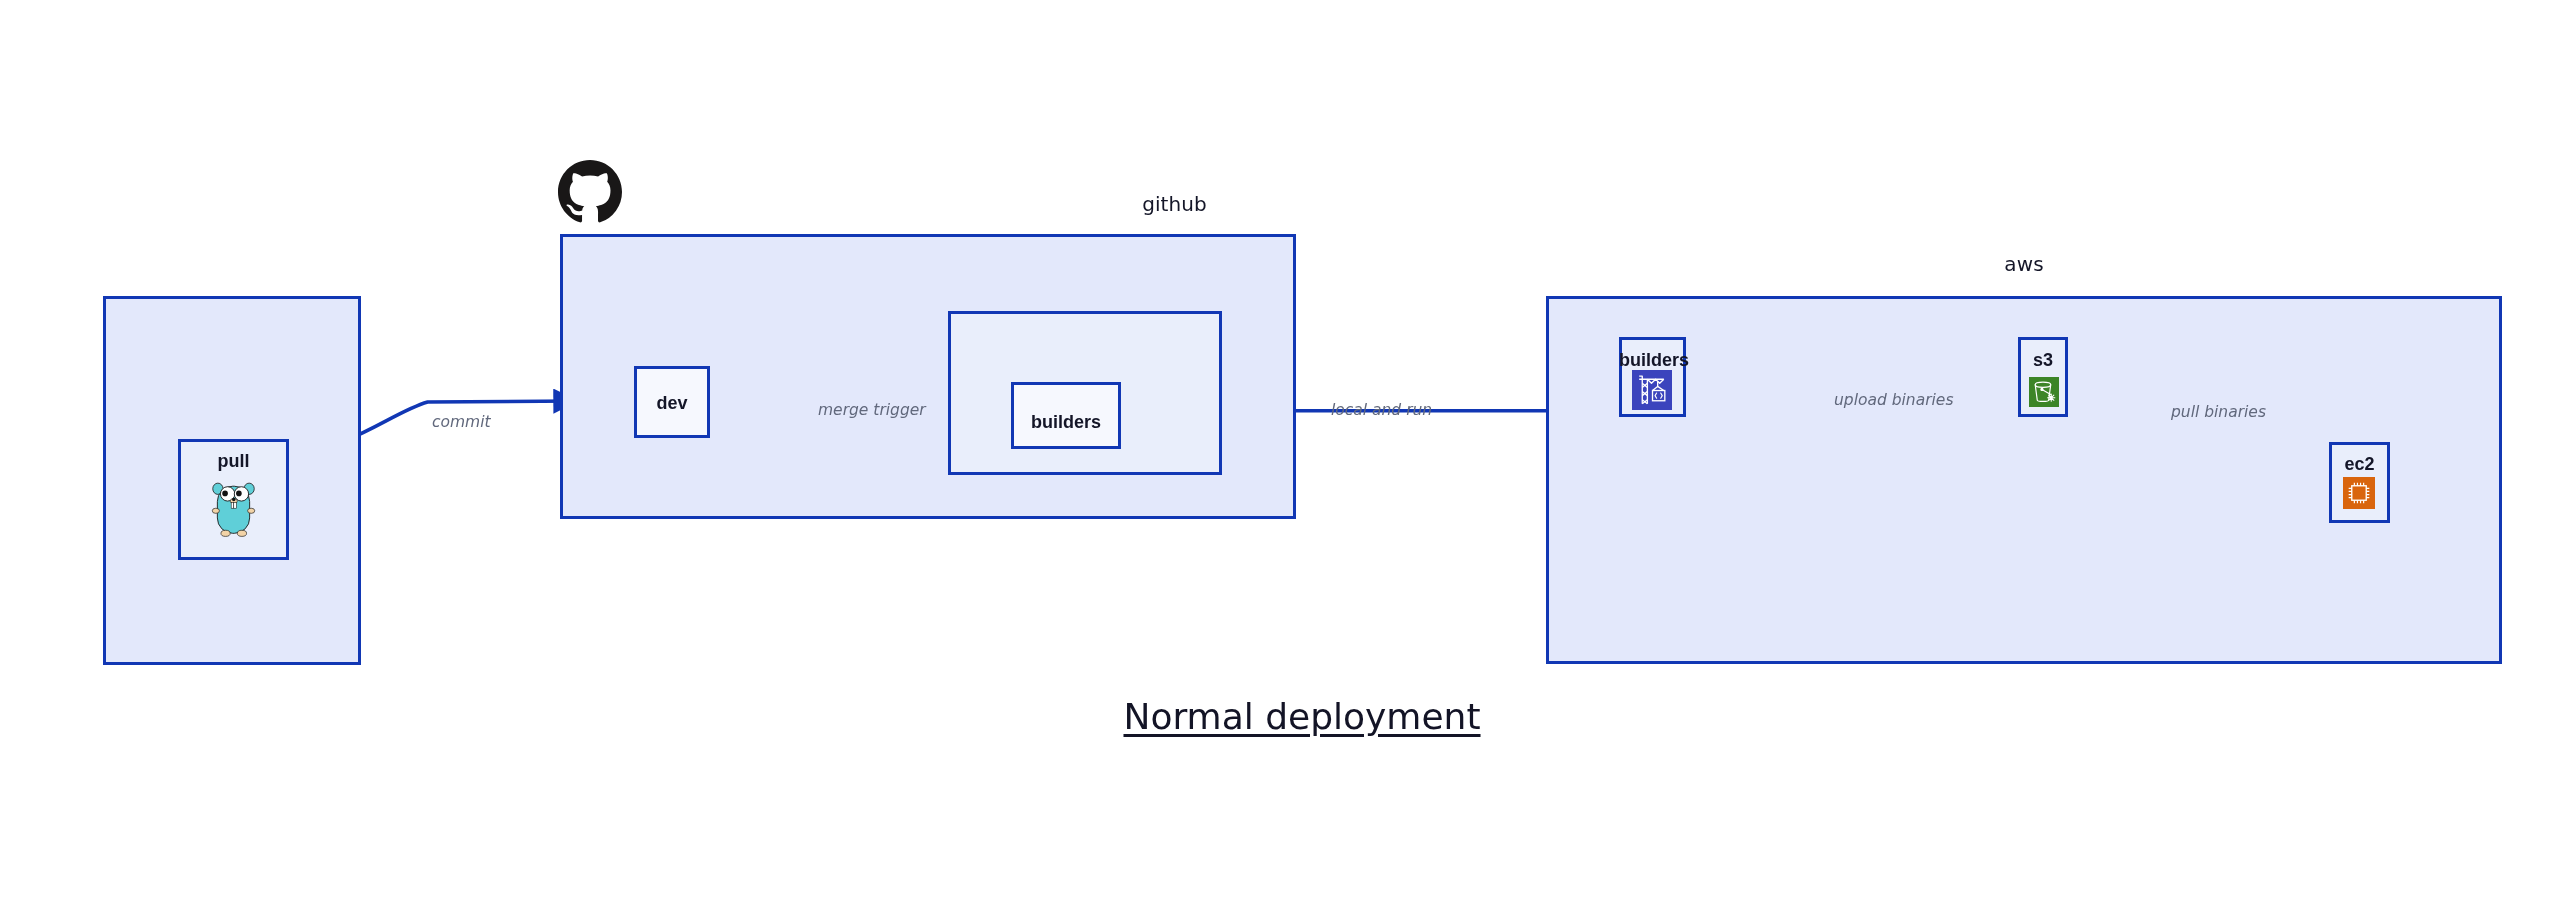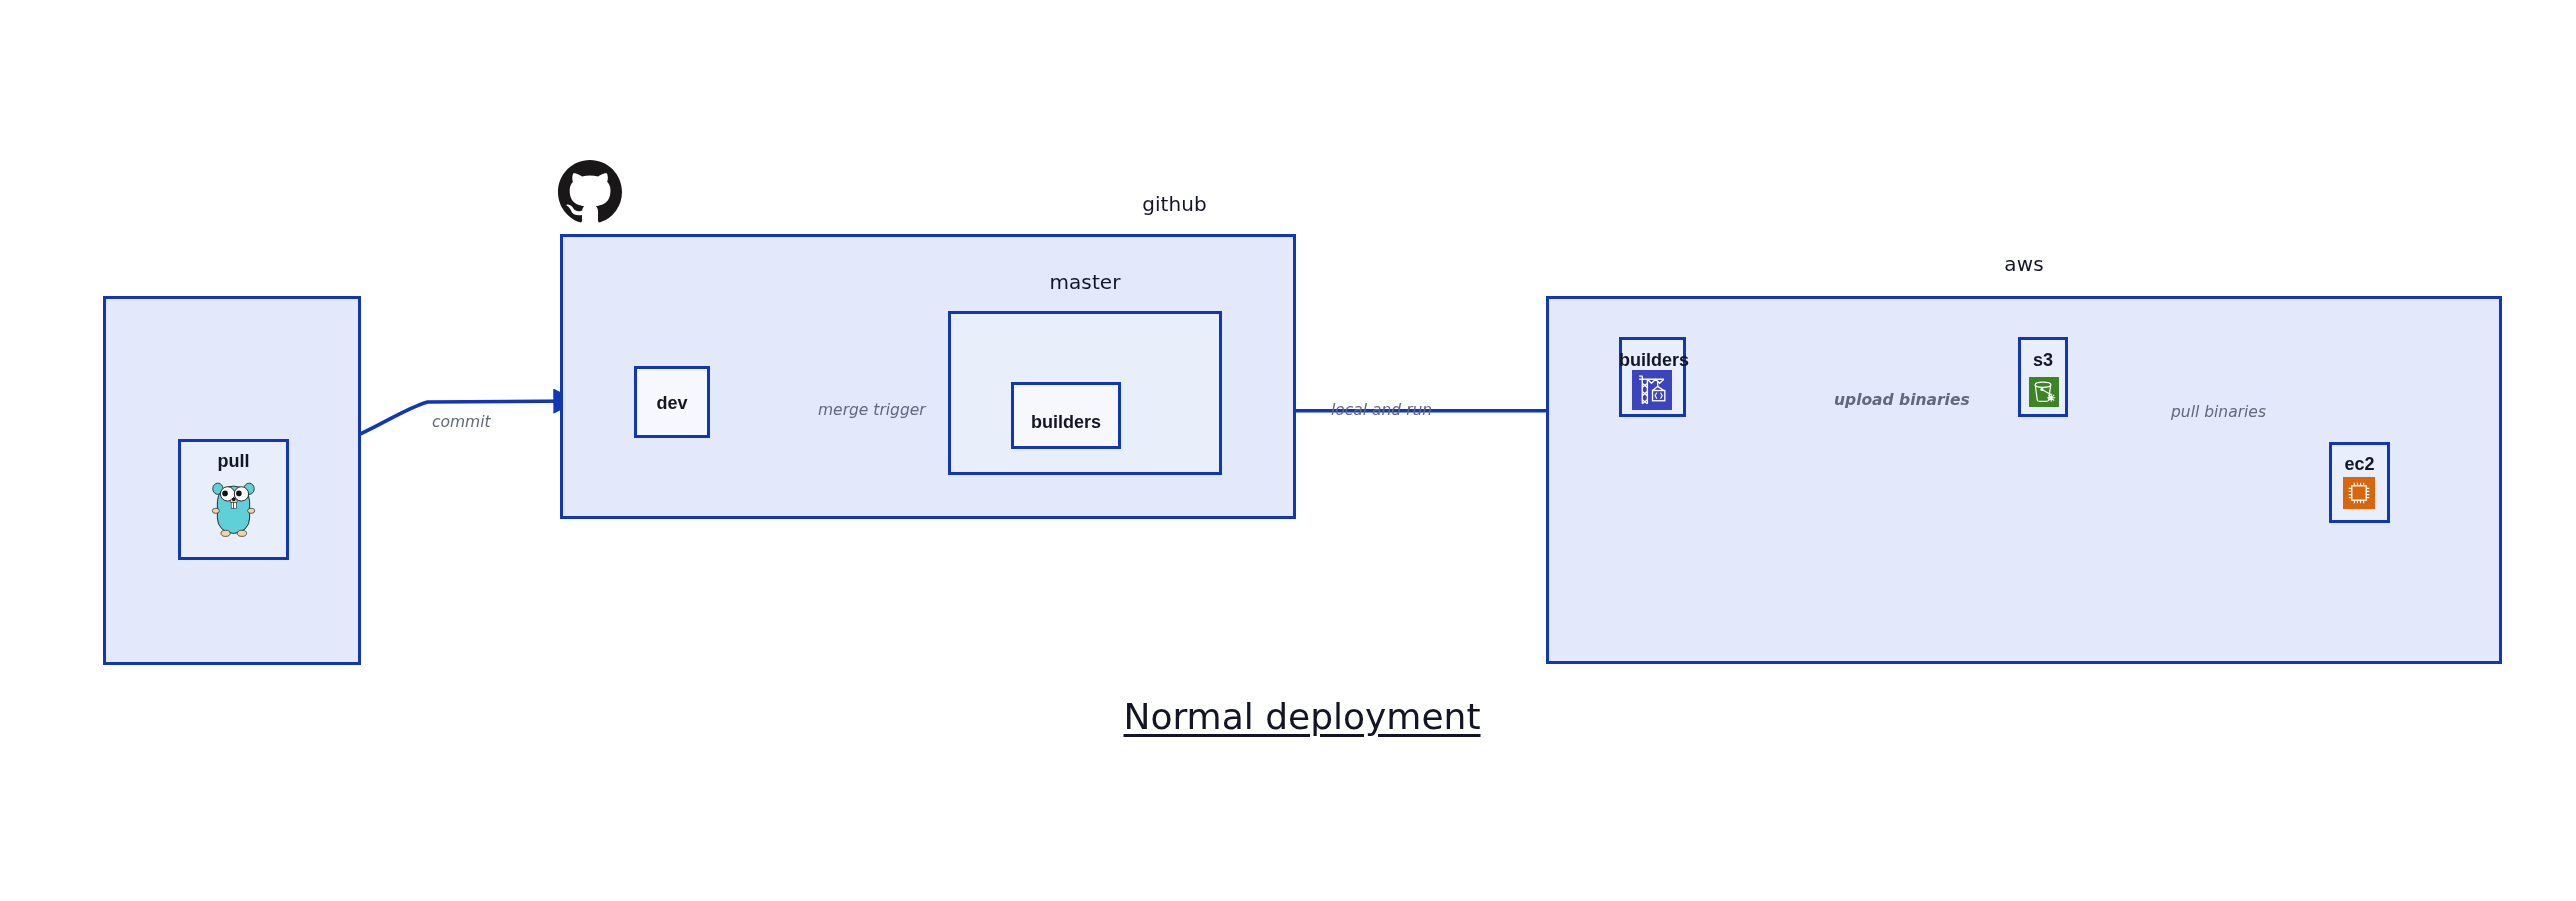--- a/index.html
+++ b/index.html
@@ -166,21 +166,20 @@
         0-.87.31-1.59.82-2.15-.08-.2-.36-1.02.08-2.12 0 0 .67-.21 2.2.82a7.42 7.42 0 0 1 2-.27c.68 0
         1.36.09 2 .27 1.53-1.04 2.2-.82 2.2-.82.44 1.1.16 1.92.08 2.12.51.56.82 1.27.82 2.15 0 3.07-1.87
         3.75-3.65 3.95.29.25.54.73.54 1.48 0 1.07-.01 1.93-.01 2.2 0 .21.15.46.55.38A8.01 8.01 0 0 0 16 8c0-4.42-3.58-8-8-8z"></path>
     </svg>
   </div>
 
   <div class="group-label" style="left:1097px; top:192px; width:155px;">github</div>
 
   <div class="group" style="left:560px; top:234px; width:736px; height:285px;"></div>
 
-  <div class="group-label" style="left:948px; top:270px; width:274px;">master</div>
 
   <div class="node" style="left:948px; top:311px; width:274px; height:164px;"></div>
 
   <div class="node lighter" style="left:634px; top:366px; width:76px; height:72px;"></div>
   <div class="node-label" style="left:634px; top:393px; width:76px;">dev</div>
 
   <div class="edge-label" style="left:818px; top:401px;">merge trigger</div>
 
   <div class="node lighter" style="left:1011px; top:382px; width:110px; height:67px;"></div>
   <div class="node-label" style="left:1011px; top:412px; width:110px;">builders</div>
@@ -209,21 +208,21 @@
       </g>
 
       <rect x="40" y="40" width="24" height="20" fill="#3b44bd" stroke="#ffffff" stroke-width="2.6"></rect>
       <g stroke="#ffffff" stroke-width="2.2" fill="none" stroke-linecap="round" stroke-linejoin="round">
         <path d="M48 45 L45 50 L48 55"></path>
         <path d="M56 45 L59 50 L56 55"></path>
       </g>
     </svg>
   </div>
 
-  <div class="edge-label" style="left:1834px; top:391px;font-weight:bold;">upload binaries</div>
+  <div class="edge-label" style="left:1834px; top:391px;">upload binaries</div>
 
   <div class="node" style="left:2018px; top:337px; width:50px; height:80px;"></div>
   <div class="node-label" style="left:2018px; top:350px; width:50px;">s3</div>
   <div class="aws-icon" style="left:2029px; top:377px; width:30px; height:30px;">
     <svg viewBox="0 0 58 58" width="30" height="30" xmlns="http://www.w3.org/2000/svg">
       <rect x="0" y="0" width="58" height="58" fill="#3c8527"></rect>
       <g stroke="#ffffff" stroke-width="2.3" fill="none" stroke-linecap="round" stroke-linejoin="round">
         <ellipse cx="27" cy="15" rx="15" ry="5"></ellipse>
         <path d="M12 15 L16 45 C16 48 38 48 38 45 L42 15"></path>
         <path d="M25 24 L42 34"></path>

